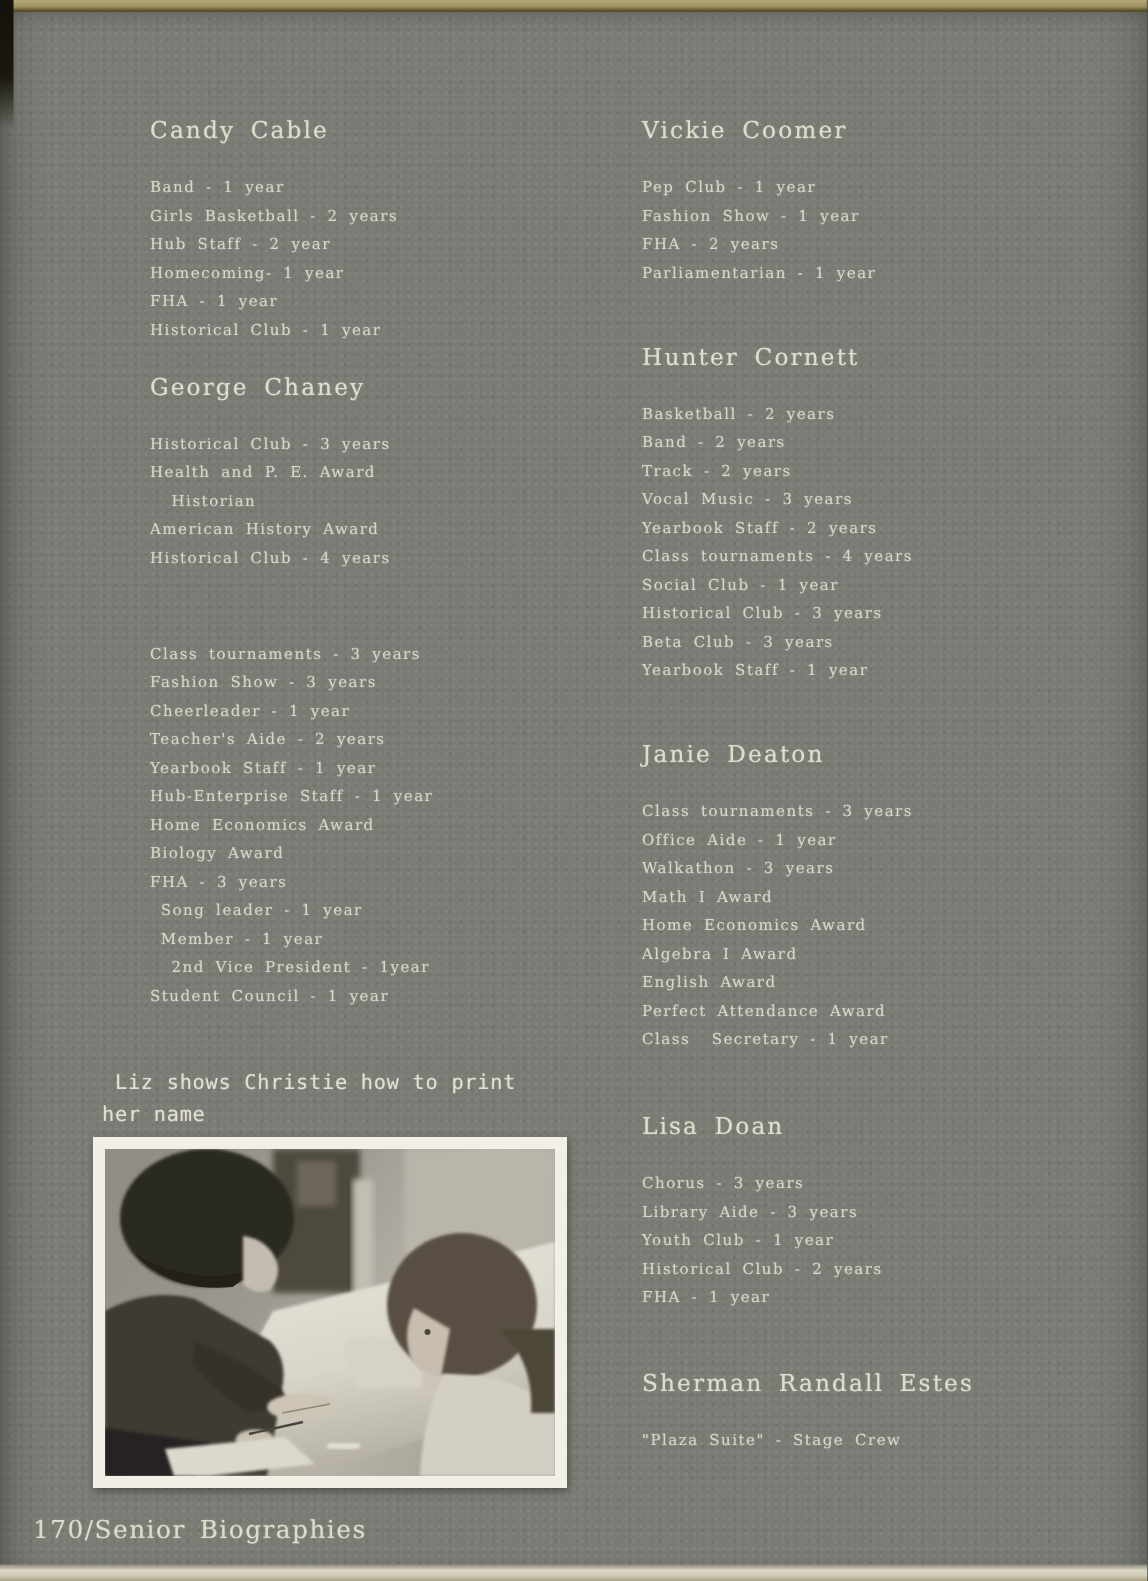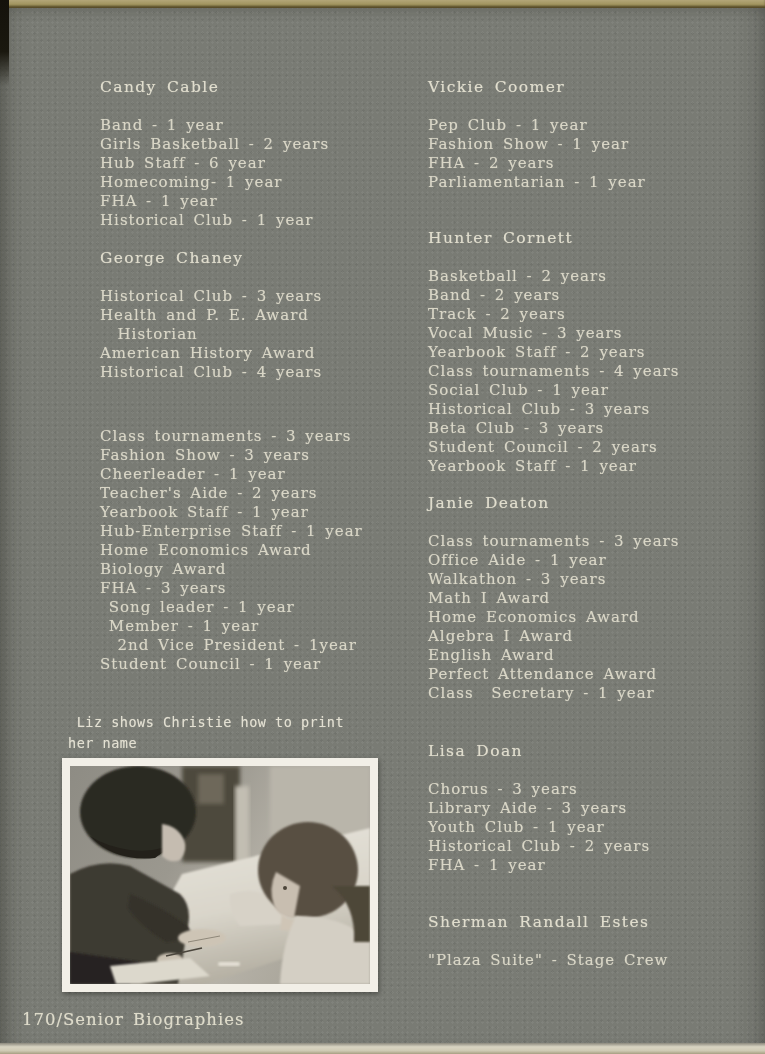--- a/index.html
+++ b/index.html
@@ -40,21 +40,21 @@
   .col-right{left:428px;width:330px;}
   .bio{position:absolute;left:0;}
   .bio-name{
     margin:0;font-size:15.5px;font-weight:normal;line-height:19px;
     color:#e0ddcd;letter-spacing:1.4px;word-spacing:4px;
     text-shadow:0 0 1px rgba(250,248,235,.45);
     white-space:pre;
   }
   .bio-acts{margin-top:19px;}
   .act-line{
-    font-size:15px;line-height:19px;color:#d9d6c6;
+    font-size:10px;line-height:19px;color:#d9d6c6;
     letter-spacing:1px;word-spacing:3px;white-space:pre;
     text-shadow:0 0 1px rgba(250,248,235,.4);
   }
   .caption{
     position:absolute;left:68px;top:712px;width:310px;
     font-family:"DejaVu Sans Mono","Liberation Mono",monospace;
     font-size:13.5px;line-height:21px;color:#e3e0d2;
     letter-spacing:.5px;white-space:pre;
     text-shadow:0 0 1px rgba(250,248,235,.4);
   }
@@ -81,21 +81,21 @@
   <div class="edge-corner"></div>
   <div class="edge-bottom"></div>
 
   <div class="col col-left">
 
     <section class="bio" style="top:78px">
       <h2 class="bio-name">Candy Cable</h2>
       <div class="bio-acts">
           <div class="act-line">Band - 1 year</div>
           <div class="act-line">Girls Basketball - 2 years</div>
-          <div class="act-line">Hub Staff - 6 year</div>
+          <div class="act-line">Hub Staff - 2 year</div>
           <div class="act-line">Homecoming- 1 year</div>
           <div class="act-line">FHA - 1 year</div>
           <div class="act-line">Historical Club - 1 year</div>
         </div>
     </section>
 
     <section class="bio" style="top:249px">
       <h2 class="bio-name">George Chaney</h2>
       <div class="bio-acts">
           <div class="act-line">Historical Club - 3 years</div>
@@ -143,21 +143,20 @@
       <div class="bio-acts">
           <div class="act-line">Basketball - 2 years</div>
           <div class="act-line">Band - 2 years</div>
           <div class="act-line">Track - 2 years</div>
           <div class="act-line">Vocal Music - 3 years</div>
           <div class="act-line">Yearbook Staff - 2 years</div>
           <div class="act-line">Class tournaments - 4 years</div>
           <div class="act-line">Social Club - 1 year</div>
           <div class="act-line">Historical Club - 3 years</div>
           <div class="act-line">Beta Club - 3 years</div>
-          <div class="act-line">Student Council - 2 years</div>
           <div class="act-line">Yearbook Staff - 1 year</div>
         </div>
     </section>
 
     <section class="bio" style="top:494px">
       <h2 class="bio-name">Janie Deaton</h2>
       <div class="bio-acts">
           <div class="act-line">Class tournaments - 3 years</div>
           <div class="act-line">Office Aide - 1 year</div>
           <div class="act-line">Walkathon - 3 years</div>

